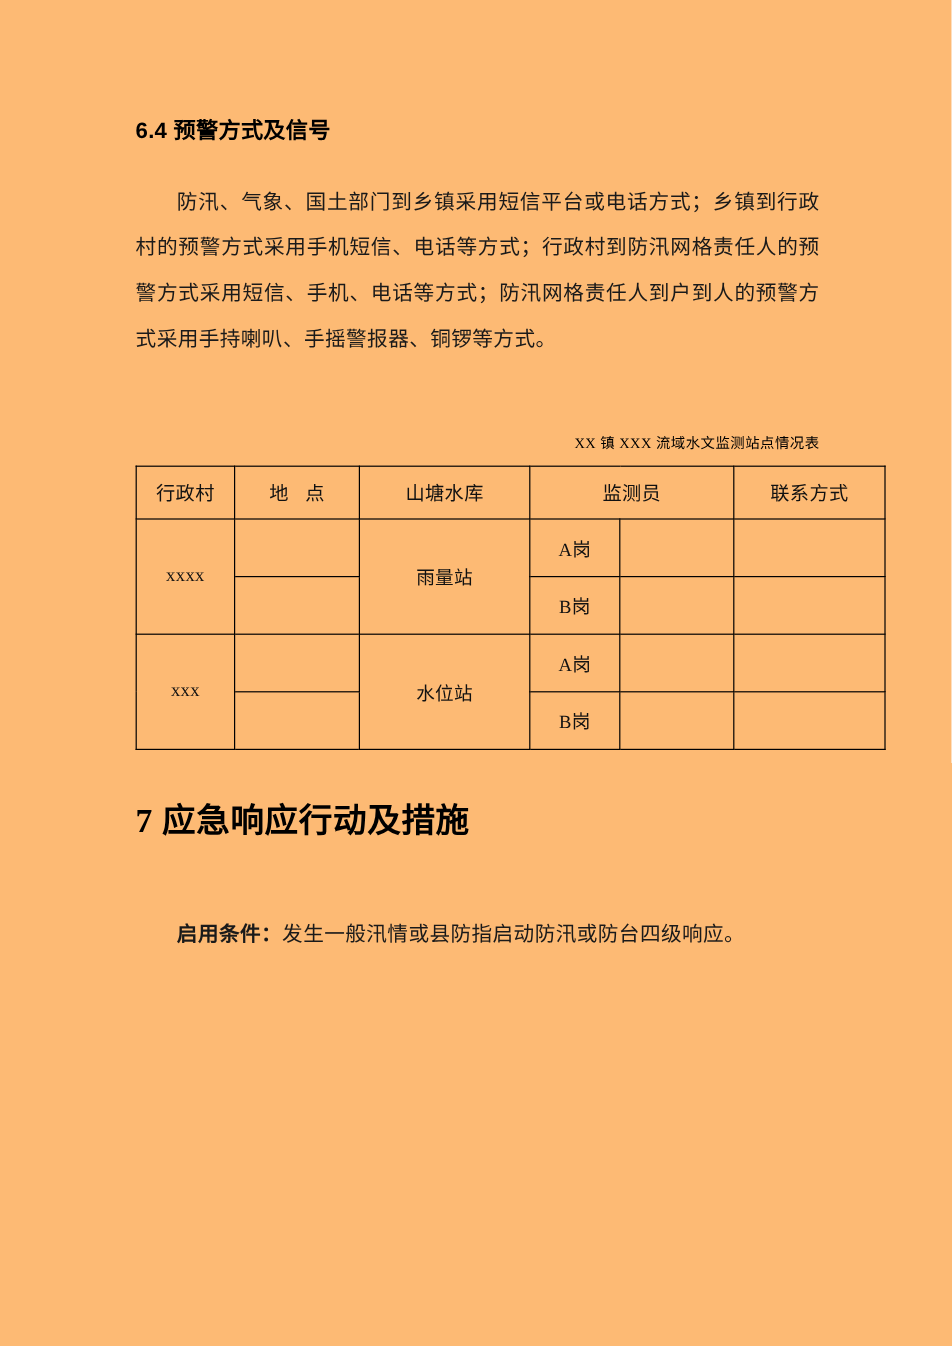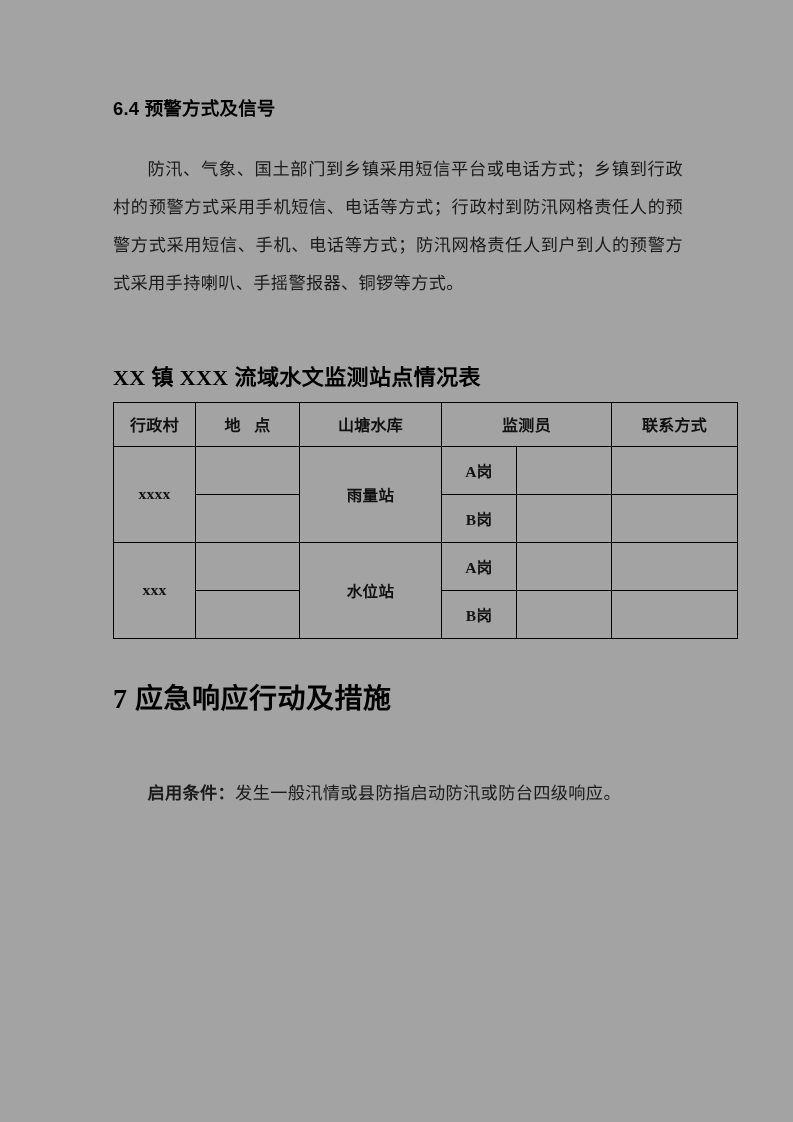--- a/index.html
+++ b/index.html
@@ -7,21 +7,21 @@
     margin: 0;
     padding: 0;
     background: #ffffff;
   }
 
   .page {
     position: relative;
     width: 793px;
     height: 1122px;
     margin: 0 auto;
-    background: #a3a3a3;
+    background: #fdba74;
     overflow: hidden;
     box-sizing: border-box;
     font-family: "Liberation Serif", "DejaVu Serif", serif;
     color: #000000;
     padding-left: 44px;
     -webkit-font-smoothing: antialiased;
   }
 
   .content {
     position: absolute;
@@ -67,43 +67,43 @@
     text-indent: 2em;
   }
 
   .para .lbl {
     font-weight: bold;
   }
 
   
   .table-caption {
     font-family: "Liberation Serif", "DejaVu Serif", serif;
-    font-weight: bold;
-    font-size: 22px;
-    text-align: left;
+    font-weight: normal;
+    font-size: 12px;
+    text-align: right;
     letter-spacing: 0.4px;
     margin: 0;
     color: #000;
   }
 
   
   table.station-table {
     border-collapse: collapse;
     width: 624px;
     table-layout: fixed;
     font-family: "Liberation Serif", "DejaVu Serif", serif;
     color: #111;
   }
 
   table.station-table td,
   table.station-table th {
     border: 1px solid #000000;
     text-align: center;
     vertical-align: middle;
-    font-weight: bold;
+    font-weight: normal;
     padding: 0 2px;
     font-size: 15.5px;
     letter-spacing: 0.3px;
   }
 
   table.station-table thead th {
     height: 43px;
     font-size: 16px;
   }
 

